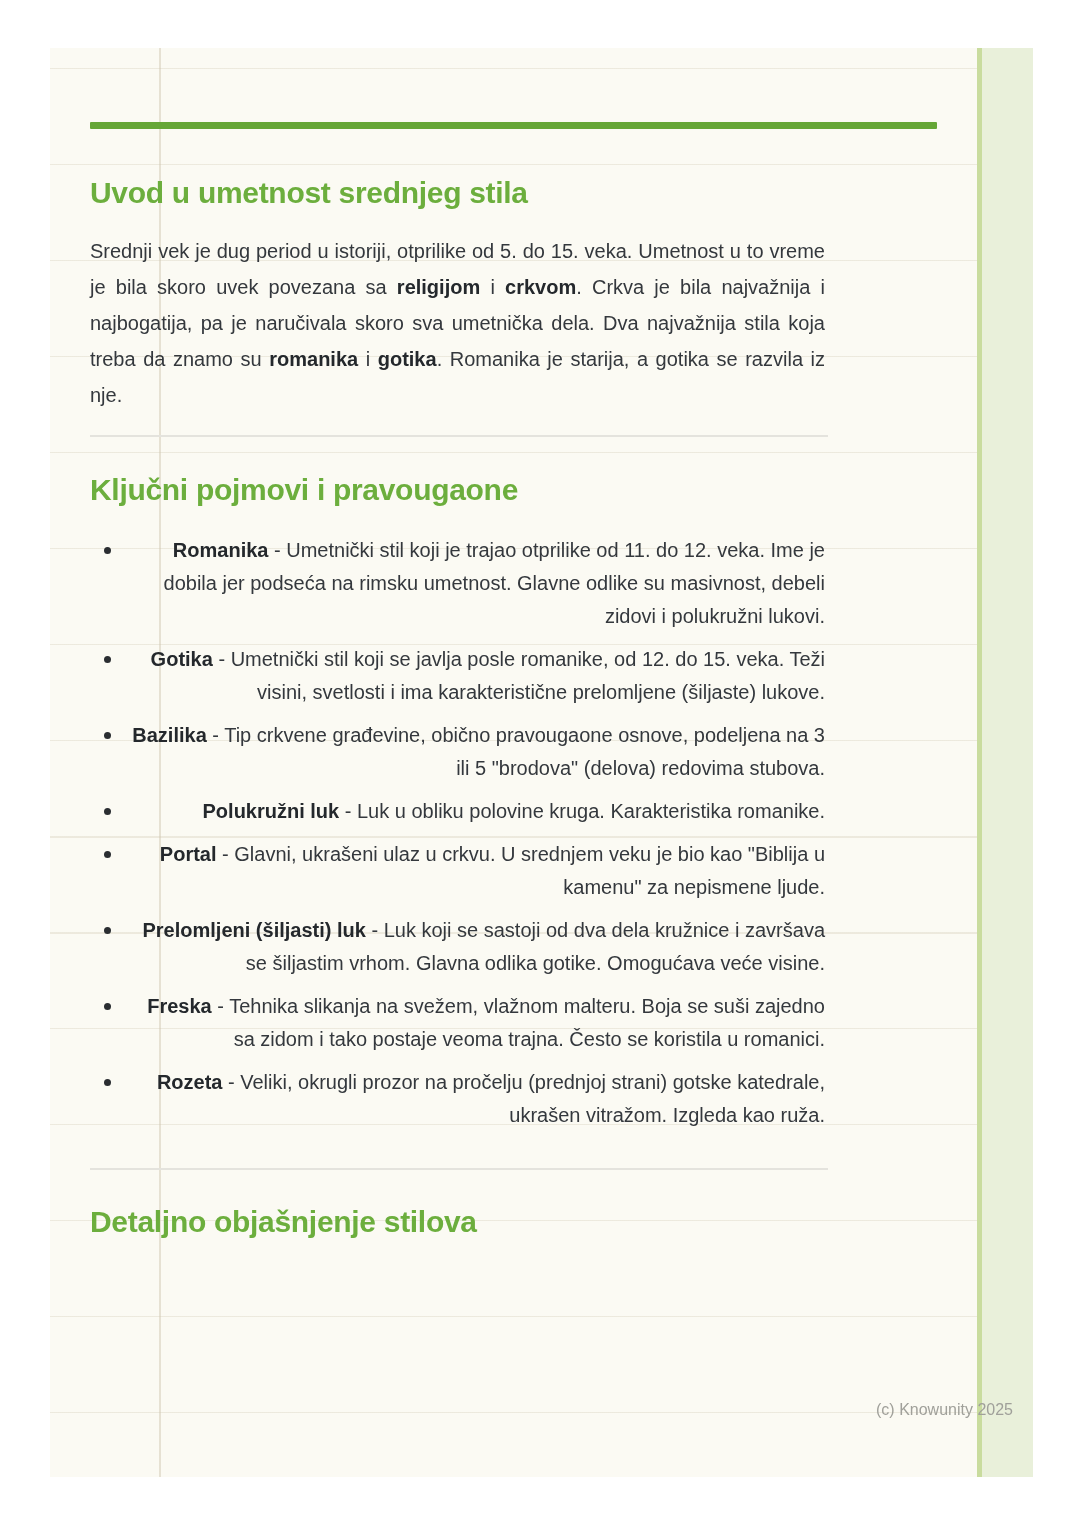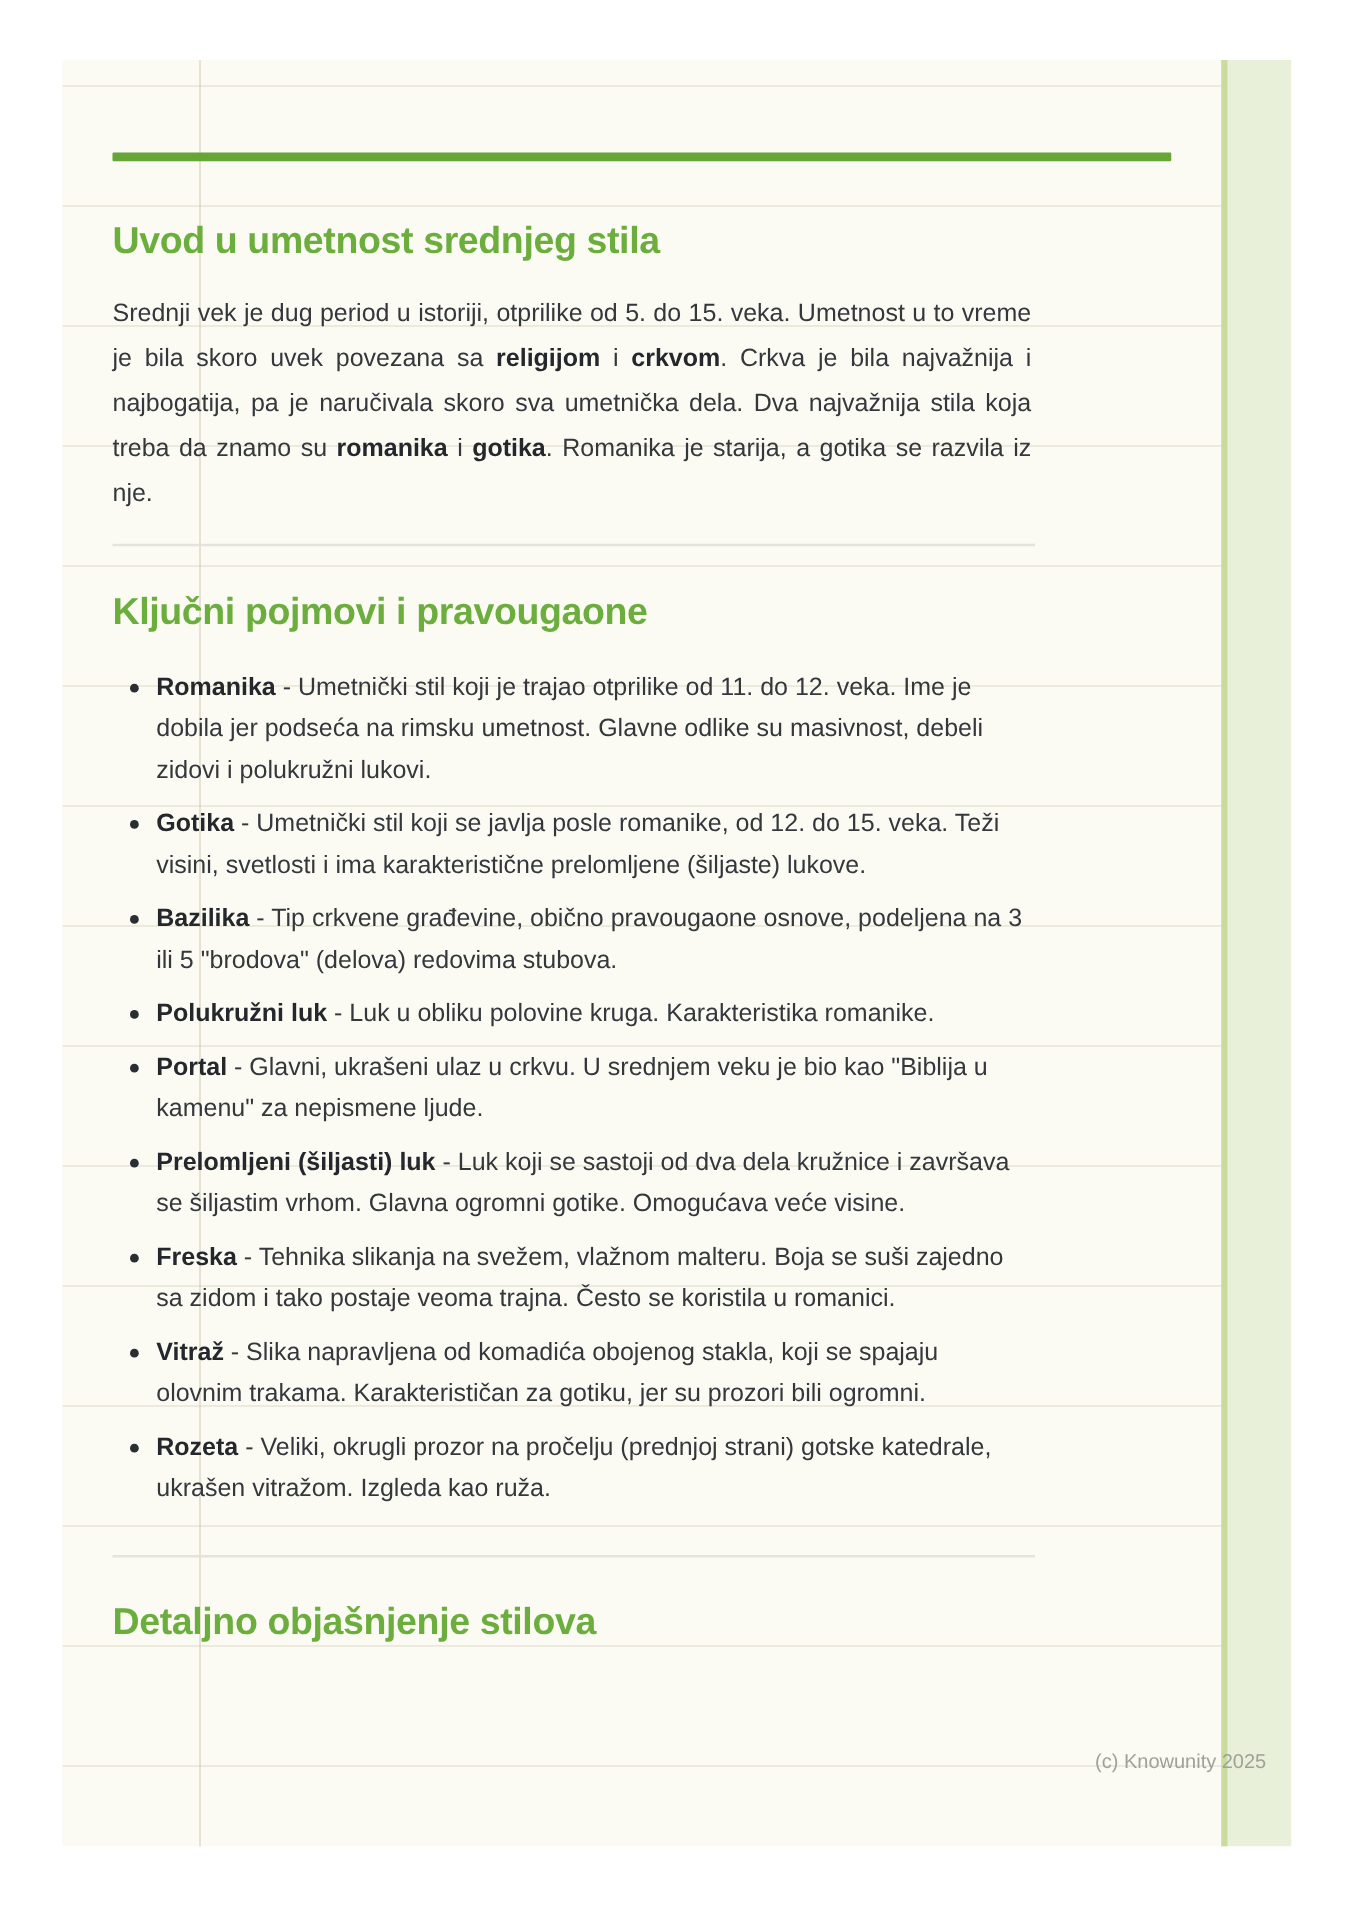--- a/index.html
+++ b/index.html
@@ -72,20 +72,21 @@
     border-top:2px solid #e4e3dd;
     width:738px;
     margin:22px 0 0 0;
   }
   .divider-2{margin-top:36px;}
   ul.terms{
     list-style:none;
     margin:26px 0 0 0;
     padding:0;
     width:735px;
+    text-align:right;
   }
   ul.terms li{
     position:relative;
     padding-left:35px;
     margin-bottom:10px;
     font-size:20px;
     line-height:33px;
     color:#34383d;
   }
   ul.terms li::before{
@@ -139,29 +140,25 @@
       <li>
         <span class="term">Polukružni luk</span>
         <span class="desc">- Luk u obliku polovine kruga. Karakteristika romanike.</span>
       </li>
       <li>
         <span class="term">Portal</span>
         <span class="desc">- Glavni, ukrašeni ulaz u crkvu. U srednjem veku je bio kao "Biblija u kamenu" za nepismene ljude.</span>
       </li>
       <li>
         <span class="term">Prelomljeni (šiljasti) luk</span>
-        <span class="desc">- Luk koji se sastoji od dva dela kružnice i završava se šiljastim vrhom. Glavna ogromni gotike. Omogućava veće visine.</span>
+        <span class="desc">- Luk koji se sastoji od dva dela kružnice i završava se šiljastim vrhom. Glavna odlika gotike. Omogućava veće visine.</span>
       </li>
       <li>
         <span class="term">Freska</span>
         <span class="desc">- Tehnika slikanja na svežem, vlažnom malteru. Boja se suši zajedno sa zidom i tako postaje veoma trajna. Često se koristila u romanici.</span>
-      </li>
-      <li>
-        <span class="term">Vitraž</span>
-        <span class="desc">- Slika napravljena od komadića obojenog stakla, koji se spajaju olovnim trakama. Karakterističan za gotiku, jer su prozori bili ogromni.</span>
       </li>
       <li>
         <span class="term">Rozeta</span>
         <span class="desc">- Veliki, okrugli prozor na pročelju (prednjoj strani) gotske katedrale, ukrašen vitražom. Izgleda kao ruža.</span>
       </li>
     </ul>
 
     <hr class="divider divider-2">
 
     <h2 class="h2-detaljno">Detaljno objašnjenje stilova</h2>

